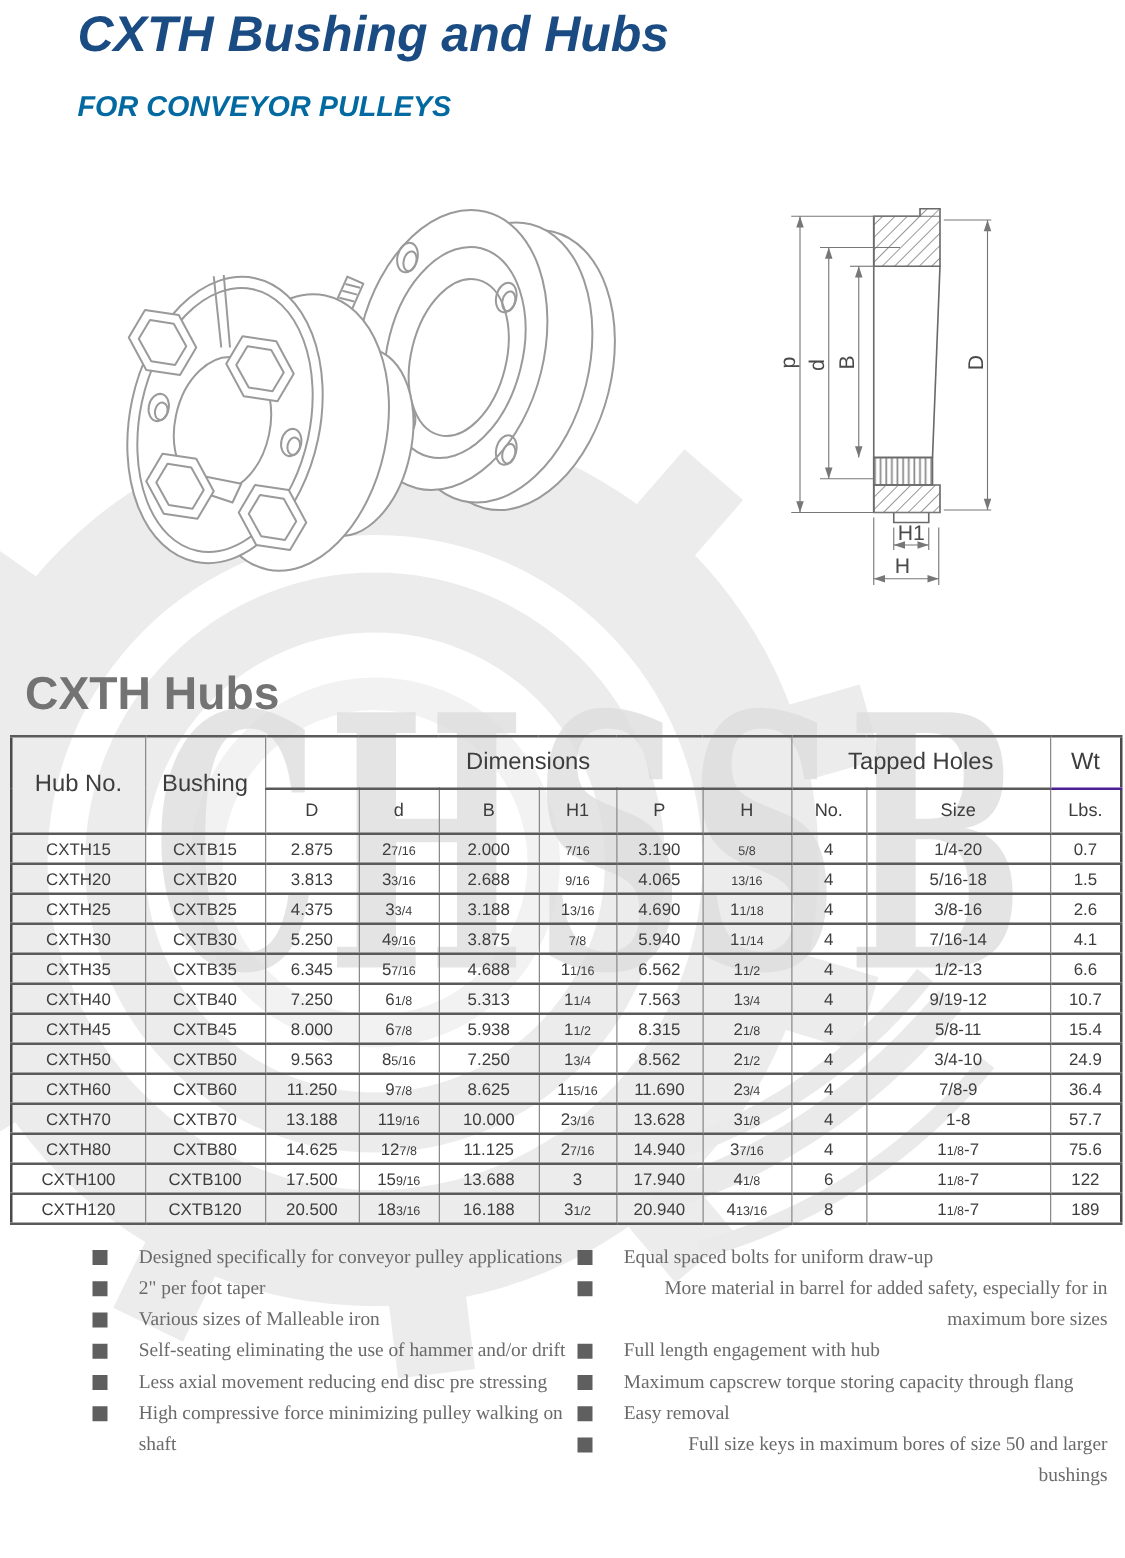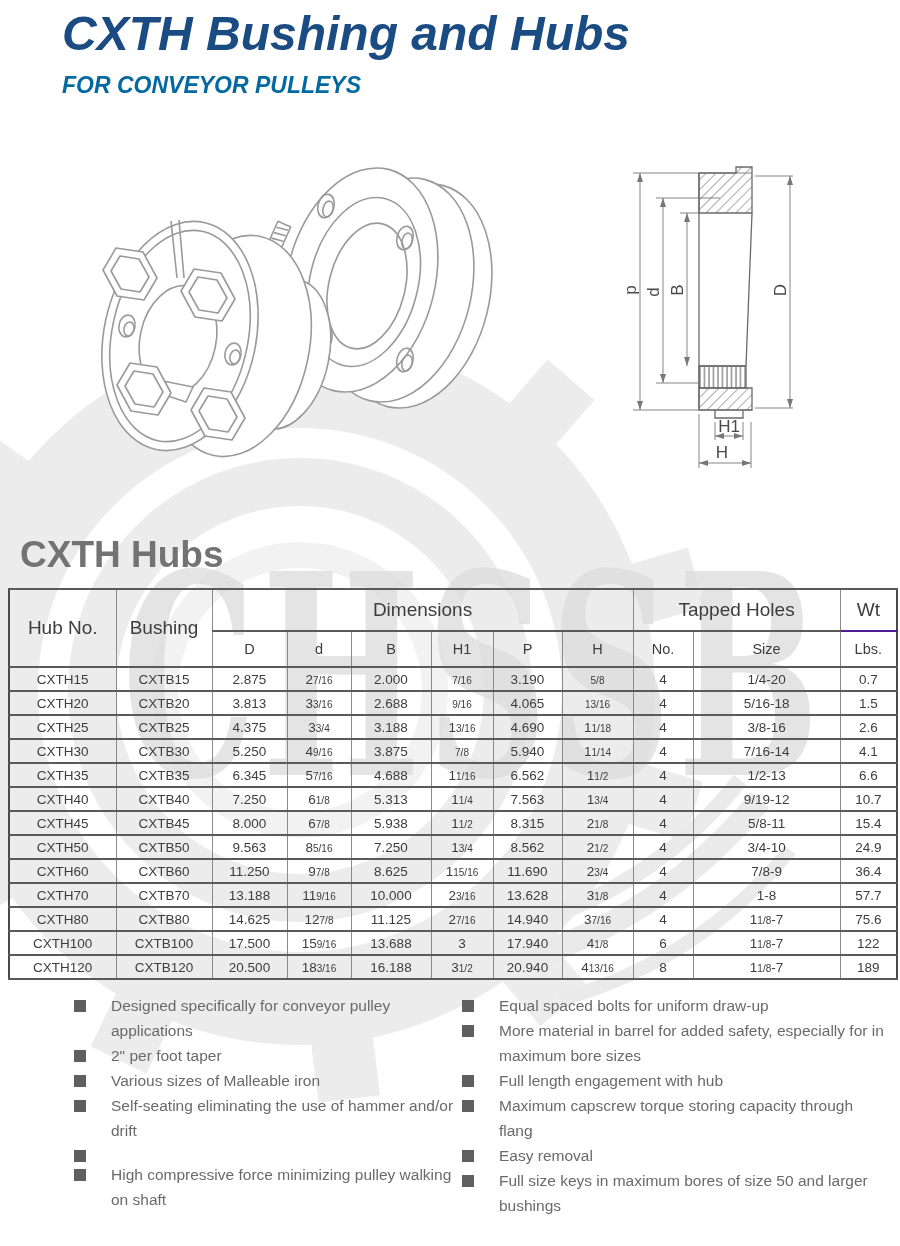--- a/index.html
+++ b/index.html
@@ -4,21 +4,21 @@
 <style>
   html,body{margin:0;padding:0;background:#fff;}
   .page{position:relative;width:900px;height:1246px;background:#ffffff;overflow:hidden;
         font-family:"Liberation Sans",sans-serif;}
   
   .wm-layer{position:absolute;inset:0;z-index:0;pointer-events:none;}
   .wm-text{position:absolute;left:122px;top:568px;font-family:"DejaVu Serif",serif;
            font-weight:bold;font-size:280px;line-height:0.78;color:#dedede;opacity:.8;
            transform:scaleX(0.60);transform-origin:left top;letter-spacing:10px;white-space:nowrap;}
   
-  .title{position:absolute;left:62px;top:6px;font-size:48px;font-weight:bold;font-style:italic;
+  .title{position:absolute;left:62px;top:6px;font-size:40px;font-weight:bold;font-style:italic;
          color:#1a4b82;letter-spacing:0px;white-space:nowrap;}
   .subtitle{position:absolute;left:62px;top:72px;font-size:23px;font-weight:bold;font-style:italic;
             color:#0369a1;white-space:nowrap;}
   .section-heading{position:absolute;left:20px;top:534px;font-size:37px;font-weight:bold;
                    color:#737373;white-space:nowrap;}
   
   .iso{position:absolute;left:75px;top:148px;}
   .xsec{position:absolute;left:600px;top:140px;}
   
   table.hubs{position:absolute;left:8px;top:588px;width:888px;border-collapse:collapse;
@@ -29,22 +29,22 @@
              padding:0;white-space:nowrap;background:transparent;}
   table.hubs{border:2px solid #4a4a4a;}
   table.hubs thead tr.h1 th{height:40px;font-size:19px;}
   table.hubs thead tr.h2 th{height:34px;font-size:14.5px;}
   table.hubs tbody td{height:22px;font-size:13.5px;}
   td .fr,th .fr{font-size:10px;}
   
   .features{position:absolute;top:993px;left:0;width:900px;z-index:1;}
   .features ul{list-style:none;margin:0;padding:0;position:absolute;top:0;}
   .features ul.left{left:62px;width:392px;}
-  .features ul.right{left:450px;width:436px;}
-  .features li{display:flex;align-items:flex-start;font-size:15.5px;line-height:25px;color:#6a6a6a;}
+  .features ul.right{left:450px;width:436px;text-align:right;}
+  .features li{display:flex;align-items:flex-start;font-size:15.5px;line-height:25px;color:#6a6a6a;font-family:Liberation Serif, serif;}
   .features .sq{flex:0 0 12px;height:12px;background:#5f5f5f;margin:7px 25px 0 12px;}
   svg text{font-family:"Liberation Sans",sans-serif;}
 </style>
 </head>
 <body>
 
 <div class="page">
 
   <div class="wm-layer">
     <svg width="900" height="1086" viewBox="0 0 900 1086" style="position:absolute;left:0;top:160px;">
@@ -424,20 +424,21 @@
         <li>
           <span class="sq"></span>
           <span>Various sizes of Malleable iron</span>
         </li>
         <li>
           <span class="sq"></span>
           <span>Self-seating eliminating the use of hammer and/or drift</span>
         </li>
         <li>
           <span class="sq"></span>
+          <span>Less axial movement reducing end disc pre stressing</span>
         </li>
         <li>
           <span class="sq"></span>
           <span>High compressive force minimizing pulley walking on shaft</span>
         </li>
       </ul>
     <ul class="right">
         <li>
           <span class="sq"></span>
           <span>Equal spaced bolts for uniform draw-up</span>

